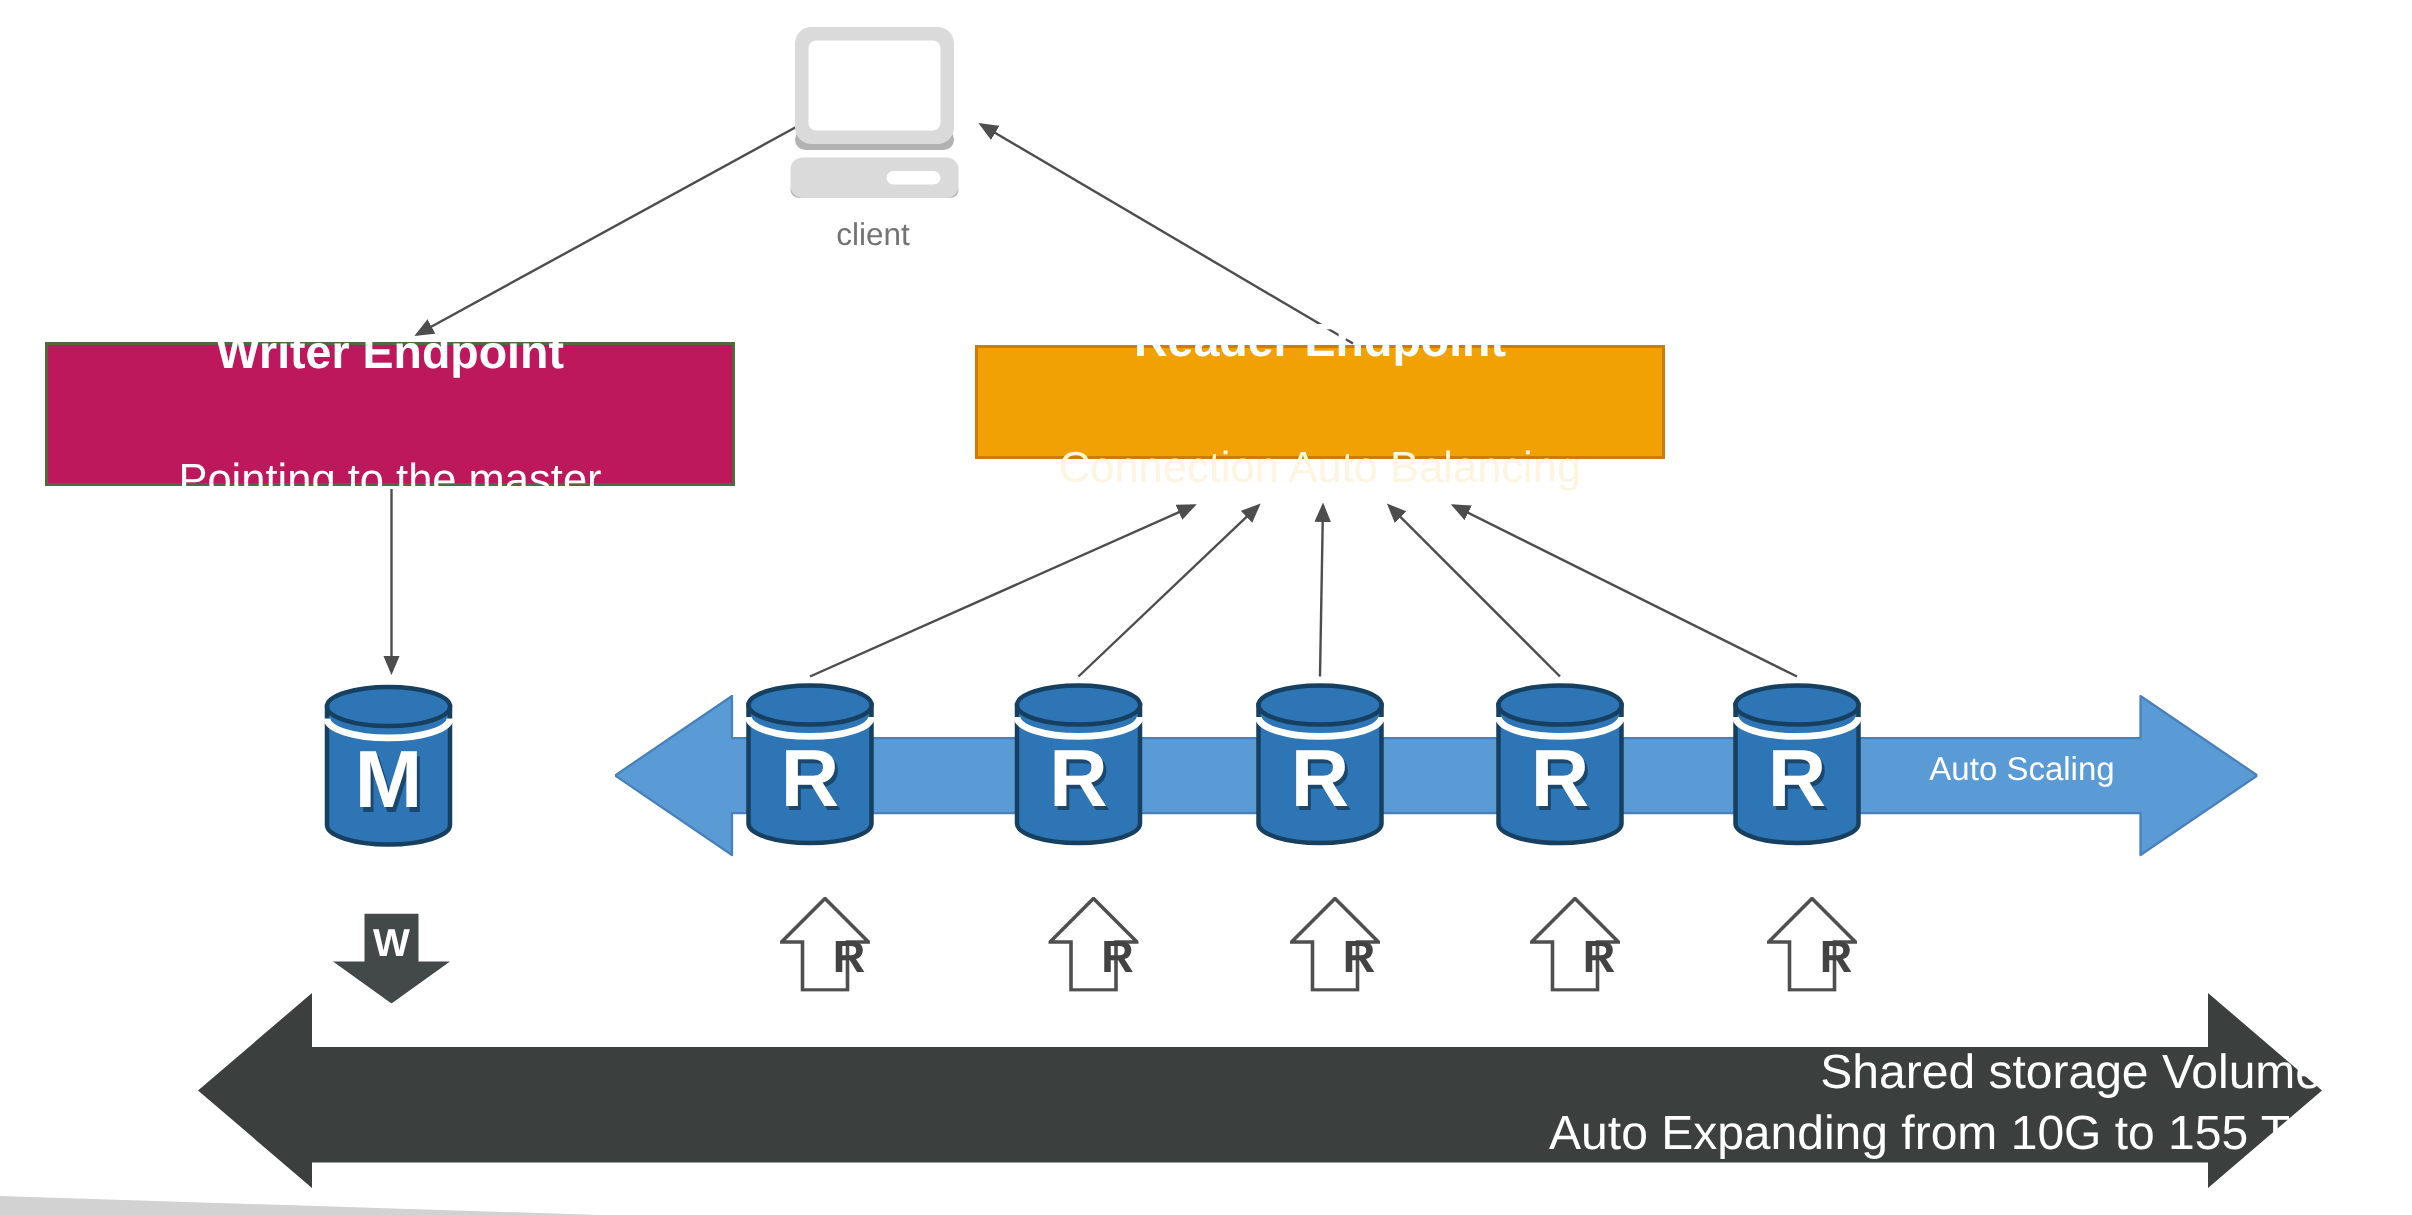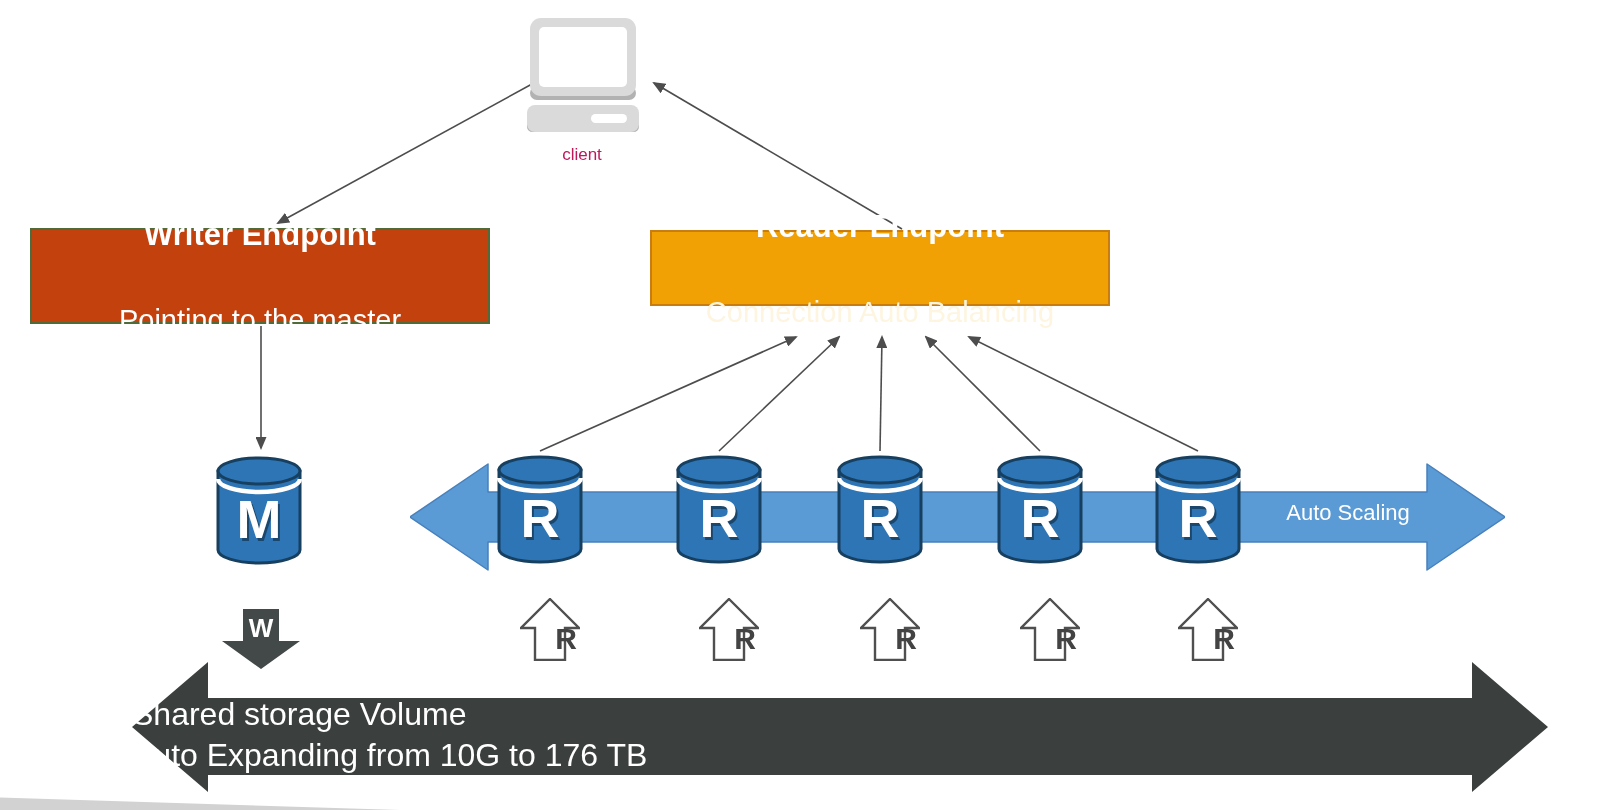--- a/index.html
+++ b/index.html
@@ -38,31 +38,31 @@
   .laptop-base-lip {
     position: absolute; left: 0; top: 103px; width: 112px; height: 11px;
     background: #b2b2b2; border-radius: 6px;
   }
   .laptop-pill {
     position: absolute; left: 64px; top: 96px; width: 36px; height: 9px;
     background: #ffffff; border-radius: 5px;
   }
   .client-label {
     position: absolute; left: 532px; top: 145px; width: 100px;
-    text-align: center; font-size: 17px; color: #be185d;
+    text-align: center; font-size: 21px; color: #737373;
   }
 
   
   .endpoint-box {
     position: absolute; display: flex; flex-direction: column;
     align-items: center; justify-content: center; text-align: center;
   }
   .writer-box {
     left: 30px; top: 228px; width: 460px; height: 96px;
-    background: #c2410c; border: 2px solid #4e6b39;
+    background: #be185d; border: 2px solid #4e6b39;
   }
   .reader-box {
     left: 650px; top: 230px; width: 460px; height: 76px;
     background: #f2a104; border: 2px solid #c87d0e;
   }
   .endpoint-title { font-size: 31px; font-weight: bold; color: #ffffff; line-height: 41px; }
   .endpoint-subtitle { font-size: 29px; color: #ffffff; line-height: 38px; margin-top: 46px; }
   .reader-box .endpoint-subtitle { color: #fdf5e0; }
 
   
@@ -90,21 +90,21 @@
   .r-arrow { position: absolute; width: 60px; height: 63px; }
   .r-letter {
     position: absolute; left: 30px; top: 24px; width: 32px; text-align: center;
     font-size: 30px; font-weight: 600; color: #434343; line-height: 34px;
   }
 
   
   .storage-arrow { left: 132px; top: 660px; }
   .storage-text {
     position: absolute; left: 132px; top: 694px; width: 1416px;
-    text-align: left; color: #ffffff; font-size: 32px; line-height: 41px;
+    text-align: right; color: #ffffff; font-size: 32px; line-height: 41px;
   }
 
   
   .swoosh {
     position: absolute; left: 0; top: 792px; width: 400px; height: 18px;
     background: #d2d2d2;
     clip-path: polygon(0 30%, 100% 100%, 0 100%);
   }
 </style>
 </head>
@@ -229,18 +229,18 @@
       <polygon points="30,1 59,30 45,30 45,62 15,62 15,30 1,30" fill="#ffffff" stroke="#4f4f4f" stroke-width="2.4" stroke-linejoin="miter"></polygon>
     </svg>
     <div class="r-letter">R</div>
   </div>
 
   <svg class="abs storage-arrow" width="1416" height="134" viewBox="0 0 1416 134">
     <polygon points="0,67 76,2 76,38 1340,38 1340,2 1416,67 1340,132 1340,115 76,115 76,132" fill="#3b3f3e"></polygon>
   </svg>
   <div class="storage-text">
     <div>Shared storage Volume</div>
-    <div>Auto Expanding from 10G to 176 TB</div>
+    <div>Auto Expanding from 10G to 155 TB</div>
   </div>
 
   <div class="swoosh"></div>
 
 </div>
 
 </body></html>

